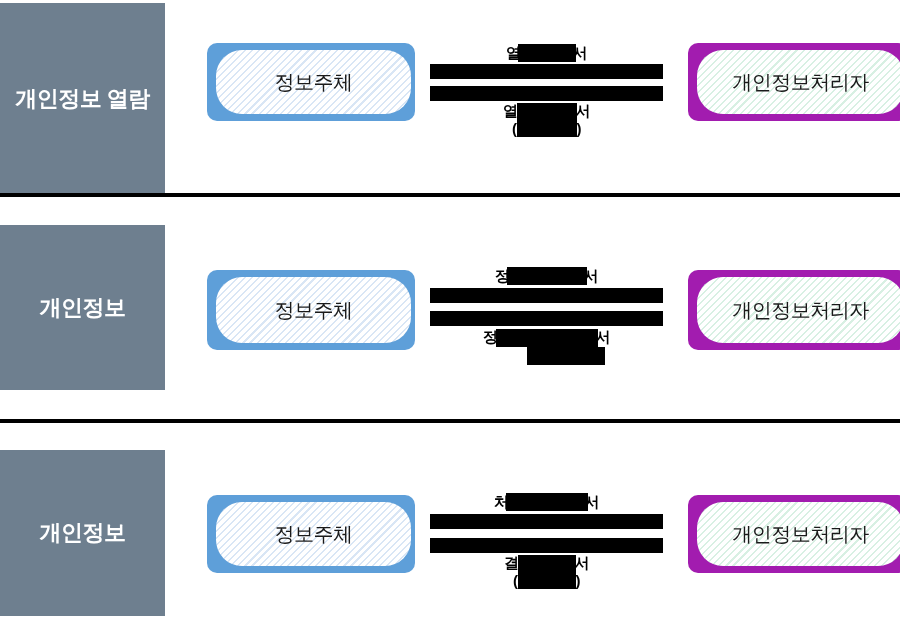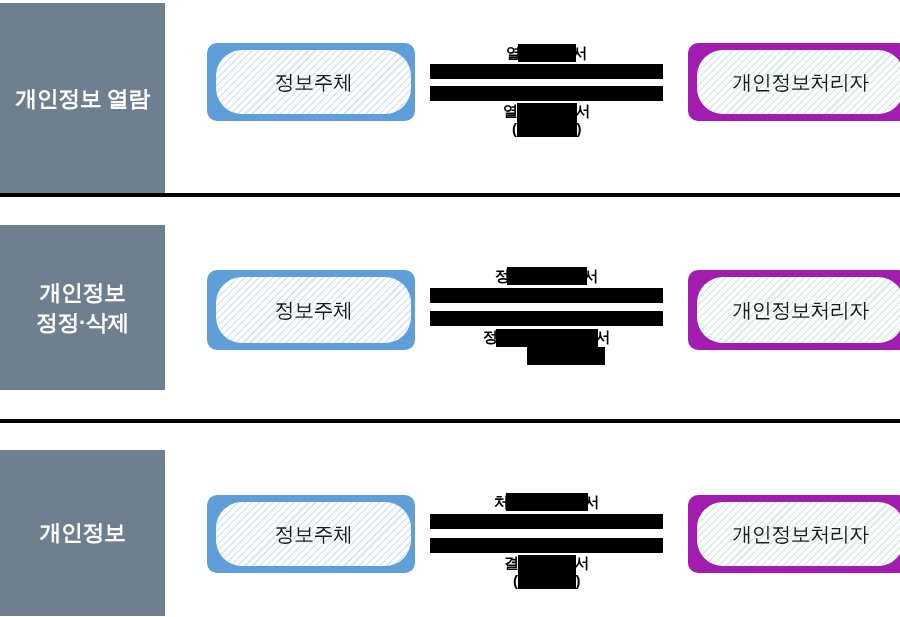--- a/index.html
+++ b/index.html
@@ -97,21 +97,20 @@
   <div class="node node-green n1">
     <div class="node-inner hatch-green">
       <span>개인정보처리자</span>
     </div>
   </div>
 
   <div class="divider d1"></div>
 
   <div class="gray-label gray2">
     <span>개인정보</span>
-    <span>정정·삭제</span>
   </div>
 
   <div class="node node-blue n2">
     <div class="node-inner hatch-blue">
       <span>정보주체</span>
     </div>
   </div>
 
   <div class="mlabel t2">
     <span>정</span>

